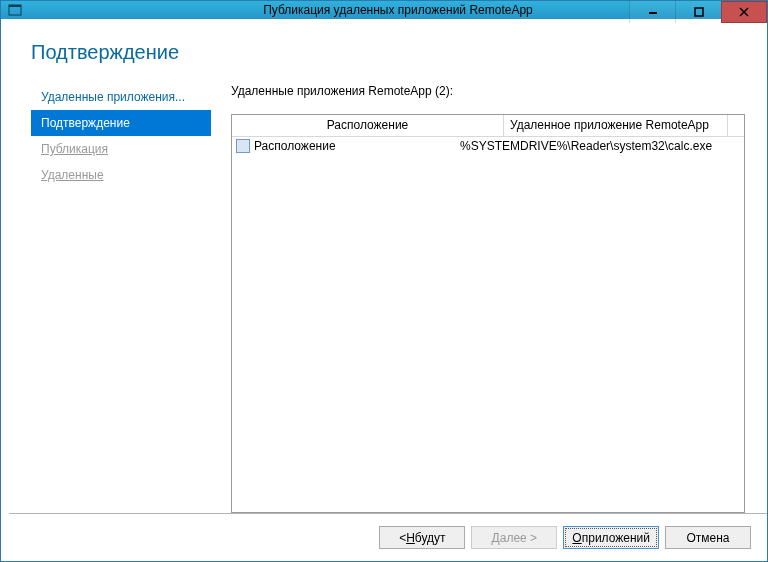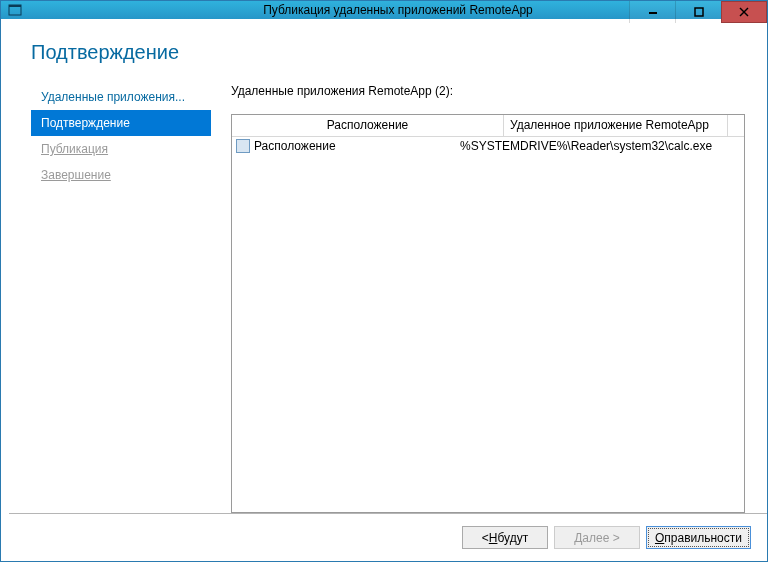--- a/index.html
+++ b/index.html
@@ -81,21 +81,21 @@
   </div>
 
   <div class="content">
     <div class="heading">Подтверждение</div>
 
     <div class="body">
       <div class="sidebar">
         <div class="step link">Удаленные приложения...</div>
         <div class="step active">Подтверждение</div>
         <div class="step disabled">Публикация</div>
-        <div class="step disabled">Завершение</div>
+        <div class="step disabled">Удаленные</div>
       </div>
 
       <div class="main">
         <div class="listlabel">Удаленные приложения RemoteApp (2):</div>
 
         <div class="tablewrap">
           <div class="thead">
             <div class="th col2">Расположение</div>
             <div class="th col1">Удаленное приложение RemoteApp</div>
             <div class="th col3"></div>
@@ -117,17 +117,18 @@
 
     <div class="footer">
       <button class="btn">
           <span>&lt; </span>
           <span class="u">Н</span>
           <span>будут</span>
         </button>
       <button class="btn disabled">Далее &gt;</button>
       <button class="btn default">
           <span class="u">О</span>
-          <span>правильности</span>
+          <span>приложений</span>
         </button>
+      <button class="btn">Отмена</button>
     </div>
   </div>
 </div>
 
 </body></html>

